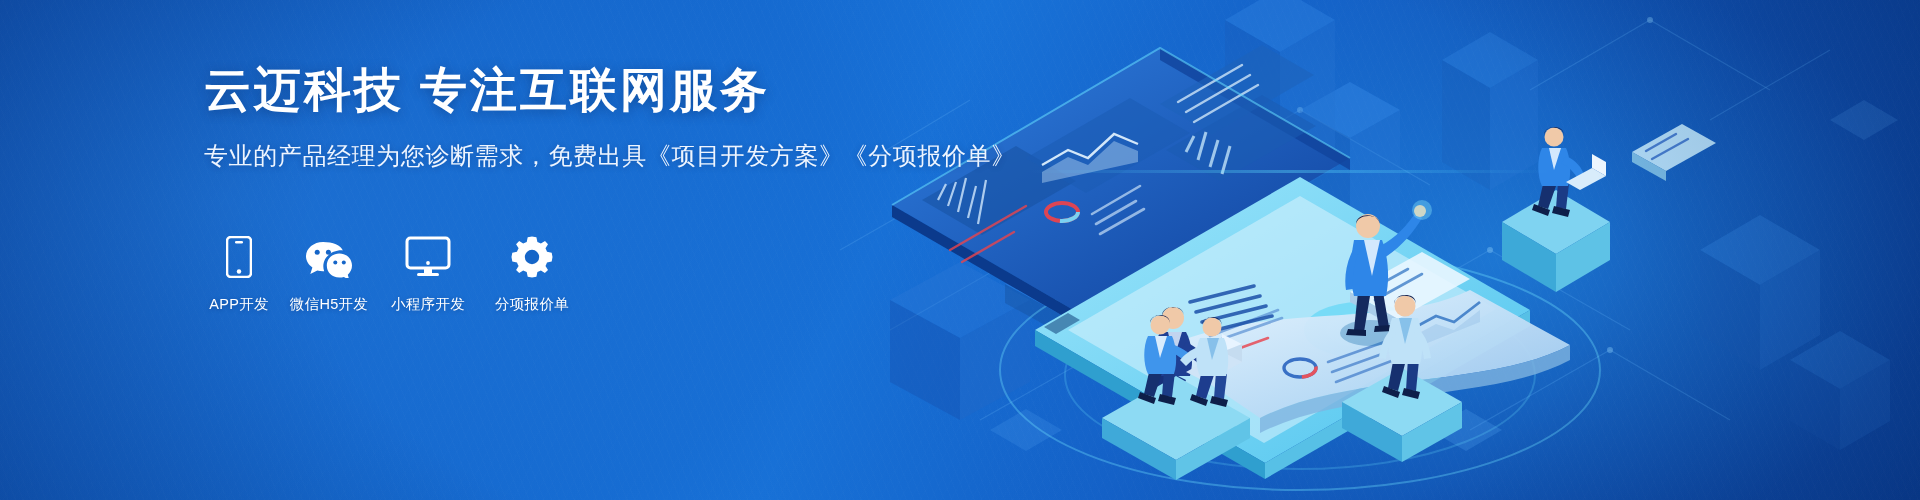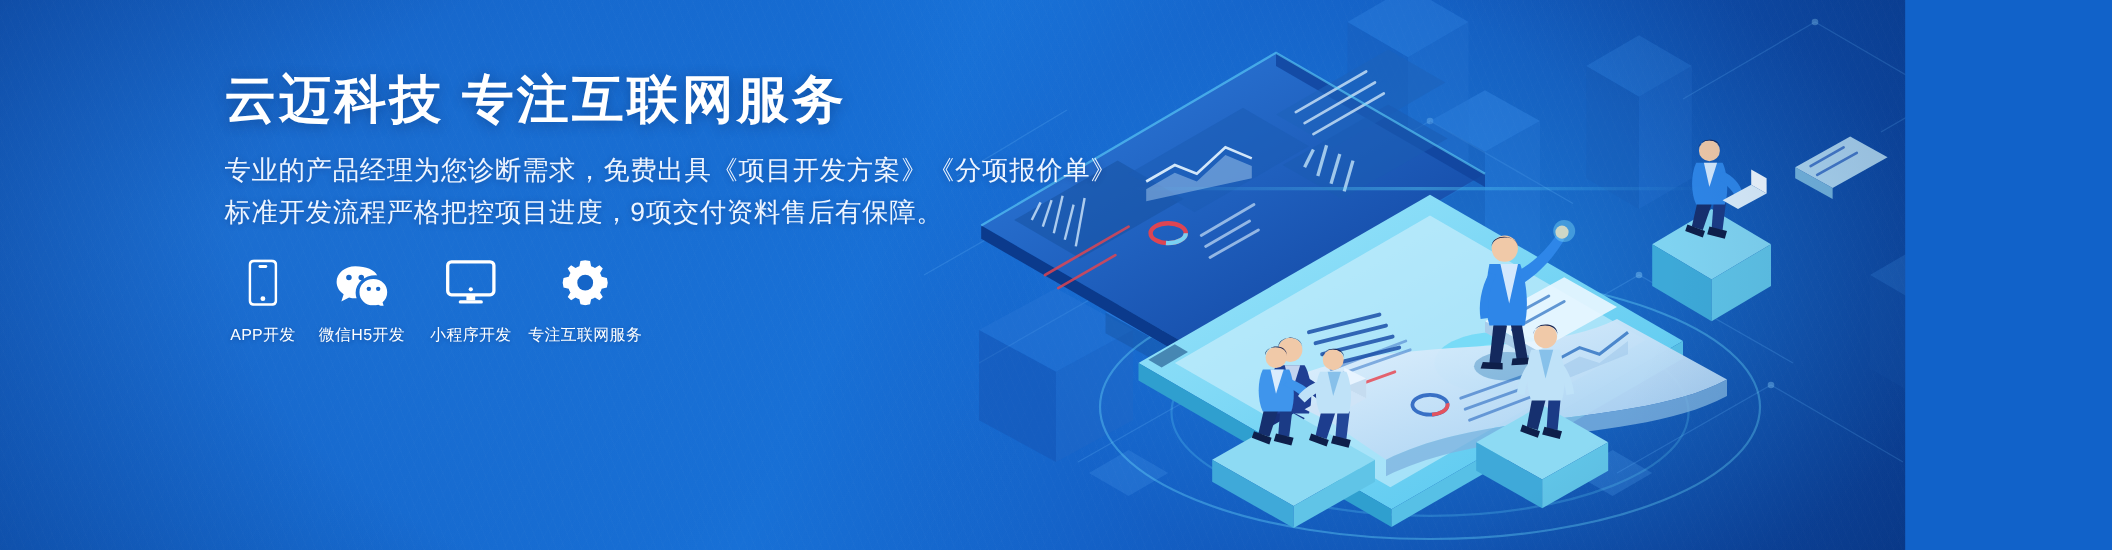--- a/index.html
+++ b/index.html
@@ -2,21 +2,21 @@
 <html><head>
 <meta charset="utf-8">
 <style>
   html,body{margin:0;padding:0;}
   body{
     width:1920px;height:500px;overflow:hidden;
     font-family:"Liberation Sans","DejaVu Sans",sans-serif;
     background:#1162c9;
   }
   .banner{
-    position:relative;width:1732px;height:500px;overflow:hidden;
+    position:relative;width:1920px;height:500px;overflow:hidden;
     background:
       radial-gradient(ellipse 900px 620px at 78% 52%, rgba(41,150,240,0.55) 0%, rgba(30,110,210,0.12) 48%, rgba(0,0,0,0) 72%),
       radial-gradient(ellipse 1100px 700px at 12% 40%, rgba(40,130,225,0.45) 0%, rgba(20,90,190,0.10) 55%, rgba(0,0,0,0) 75%),
       linear-gradient(115deg,#0e50b4 0%,#1467cd 26%,#1872d8 46%,#1360c6 62%,#0c47a4 82%,#093b90 100%);
   }
   
   .tex{position:absolute;inset:0;opacity:.20;
     background-image:repeating-linear-gradient(68deg,rgba(255,255,255,.055) 0 1px,rgba(255,255,255,0) 1px 7px);}
   .tex2{position:absolute;inset:0;opacity:.13;
     background-image:repeating-linear-gradient(-62deg,rgba(255,255,255,.05) 0 1px,rgba(255,255,255,0) 1px 9px);}
@@ -385,21 +385,20 @@
       <rect x="200" y="170" width="520" height="3" fill="url(#gGlow)" opacity=".5"></rect>
     </svg>
   </div>
 
   <div class="vig"></div>
 
   <div class="copy">
     <div class="headline">云迈科技 专注互联网服务</div>
     <div class="sub">
       <div class="line">专业的产品经理为您诊断需求，免费出具《项目开发方案》《分项报价单》</div>
-      <div class="line">标准开发流程严格把控项目进度，9项交付资料售后有保障。</div>
     </div>
   </div>
 
   <div class="svcs">
 
     <div class="svc" style="width:78px;">
       <div class="ico">
         <svg width="26" height="42" viewBox="0 0 26 42">
           <rect x="1" y="1" width="24" height="40" rx="4" fill="none" stroke="#fff" stroke-width="2.6"></rect>
           <rect x="9" y="5" width="8" height="2.6" rx="1.3" fill="#fff"></rect>
@@ -436,17 +435,17 @@
       <div class="lbl">小程序开发</div>
     </div>
 
     <div class="svc" style="width:112px;">
       <div class="ico">
         <svg width="42" height="42" viewBox="0 0 42 42">
           <path d="M21 0.5 L25.4 1.3 L26.4 6.0 C 27.6 6.4, 28.8 6.9, 29.9 7.6 L 34.0 5.1 L 37.0 8.2 L 34.5 12.2 C 35.1 13.3, 35.6 14.5, 36.0 15.7 L 40.7 16.7 L 41.5 21.0 L 40.7 25.4 L 36.0 26.4 C 35.6 27.6, 35.1 28.8, 34.5 29.9 L 37.0 34.0 L 33.9 37.0 L 29.9 34.5 C 28.8 35.1, 27.6 35.6, 26.4 36.0 L 25.4 40.7 L 21.0 41.5 L 16.7 40.7 L 15.7 36.0 C 14.5 35.6, 13.3 35.1, 12.2 34.5 L 8.2 37.0 L 5.1 33.9 L 7.6 29.9 C 6.9 28.8, 6.4 27.6, 6.0 26.4 L 1.3 25.4 L 0.5 21.0 L 1.3 16.7 L 6.0 15.7 C 6.4 14.5, 6.9 13.3, 7.6 12.2 L 5.1 8.2 L 8.2 5.1 L 12.2 7.6 C 13.3 6.9, 14.5 6.4, 15.7 6.0 L 16.7 1.3 Z" fill="#fff"></path>
           <circle cx="21" cy="21" r="7.2" fill="#1565c8"></circle>
         </svg>
       </div>
-      <div class="lbl">专注互联网服务</div>
+      <div class="lbl">分项报价单</div>
     </div>
 
   </div>
 </div>
 
 </body></html>

